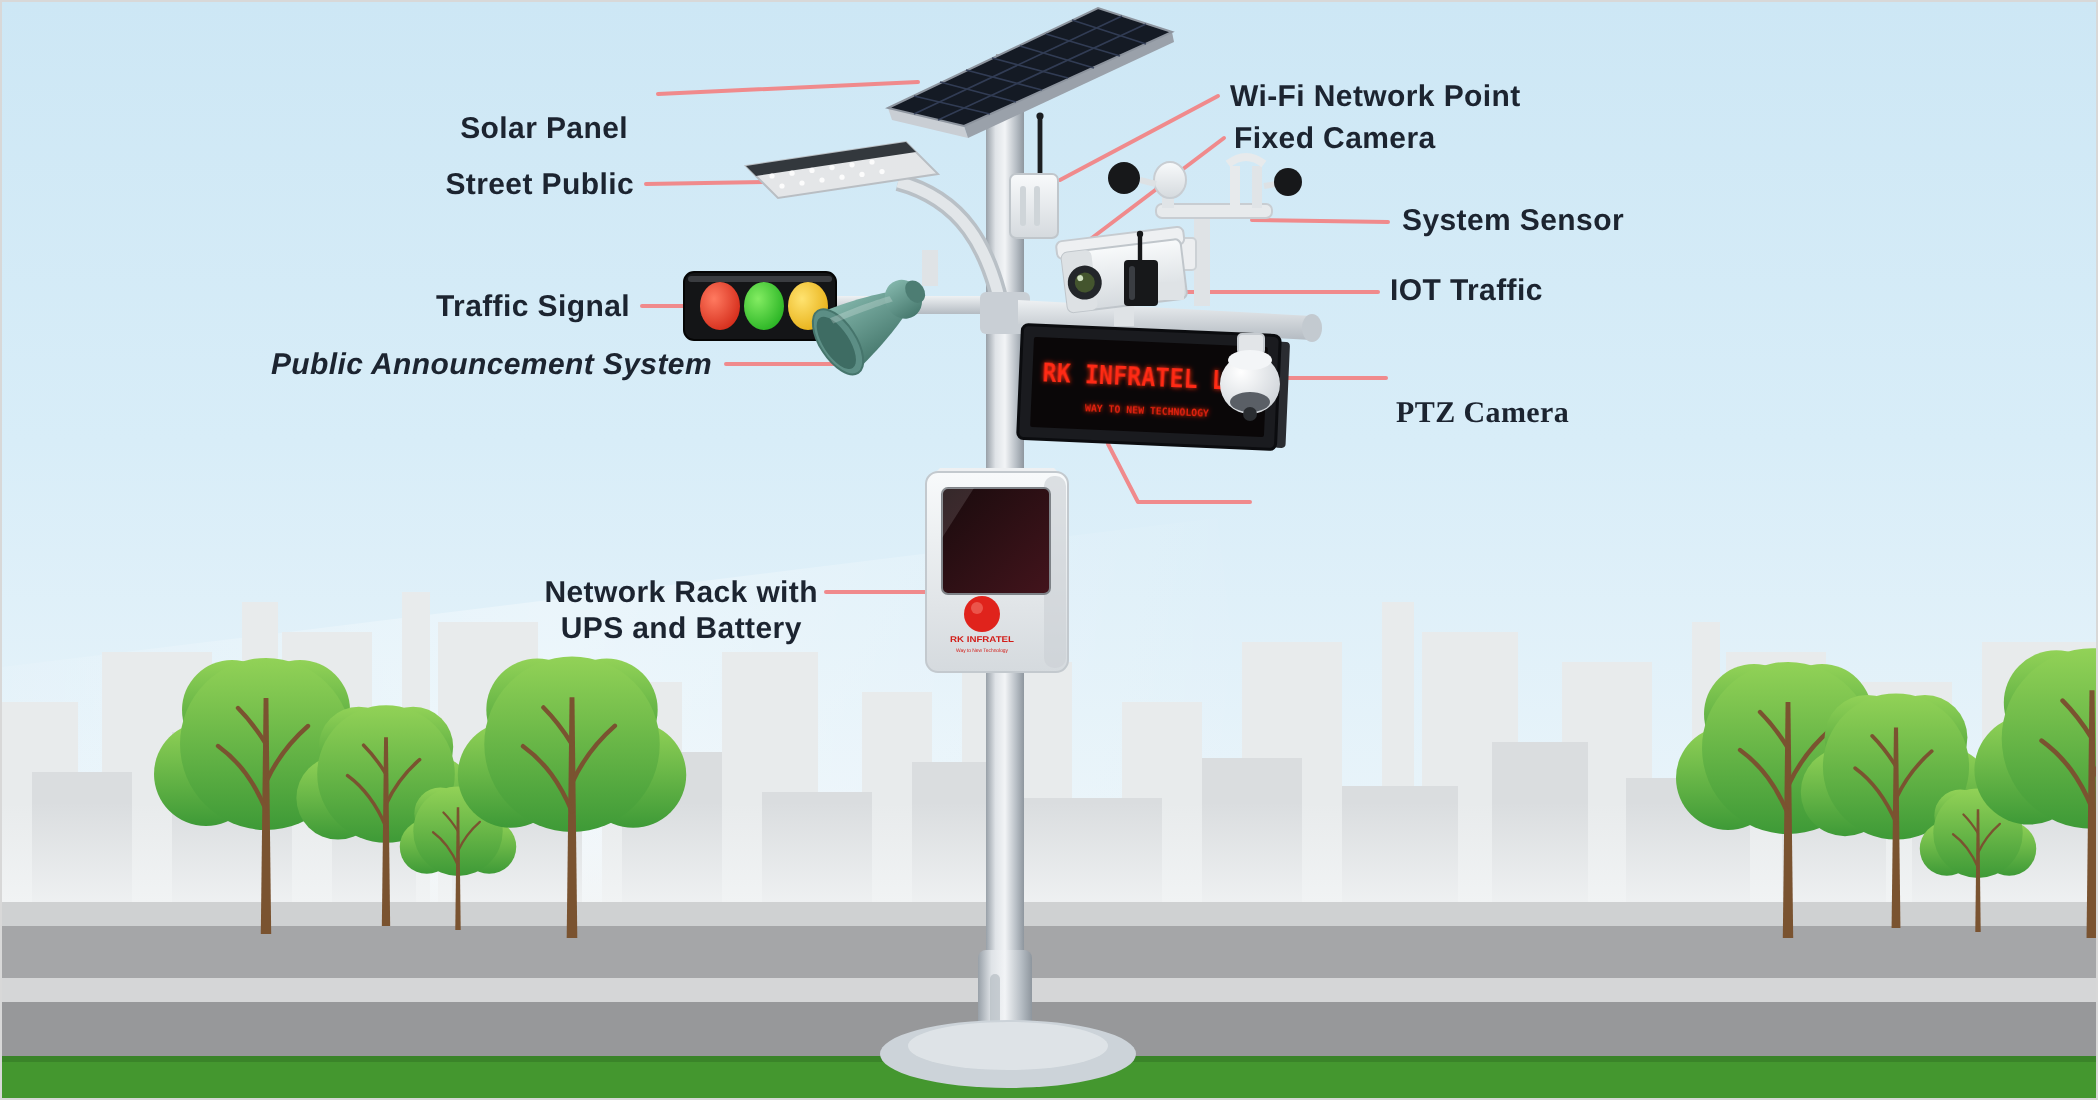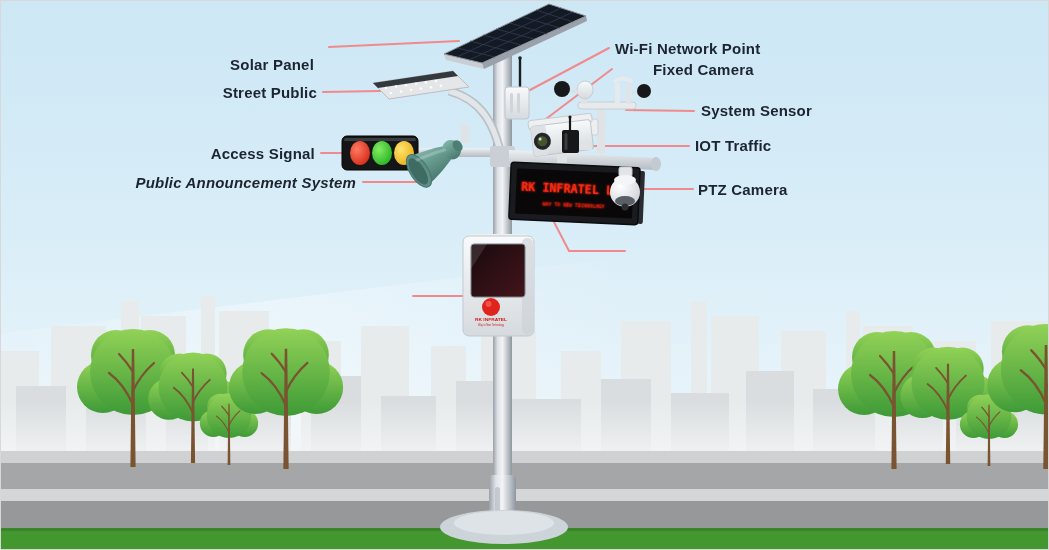--- a/index.html
+++ b/index.html
@@ -304,21 +304,25 @@
     <polygon points="470,243 486,243 470,268" fill="#ffffff" opacity=".12"></polygon>
     <circle cx="490" cy="306" r="9" fill="#e0231c"></circle>
     <circle cx="487.5" cy="303" r="3" fill="#ef6a5e" opacity=".7"></circle>
     <text x="490" y="320" font-size="4.2" font-weight="bold" fill="#d21d18" text-anchor="middle" textLength="32" lengthAdjust="spacingAndGlyphs" font-family="Liberation Sans, sans-serif">RK INFRATEL</text>
     <text x="490" y="325" font-size="2.6" fill="#d21d18" text-anchor="middle" textLength="26" lengthAdjust="spacingAndGlyphs" font-family="Liberation Sans, sans-serif">Way to New Technology</text>
   </g>
 </svg>
 
 <div class="label r" style="right:734px;top:38px;margin-top:17px;">Solar Panel</div>
 <div class="label r" style="right:731px;top:83px;">Street Public</div>
-<div class="label r" style="right:733px;top:144px;">Access Signal</div>
+<div class="label r" style="right:733px;top:144px;">Traffic Signal</div>
 <div class="label r" style="right:692px;top:173px;font-style:italic;">Public Announcement System</div>
 <div class="label" style="left:614px;top:39px;">Wi-Fi Network Point</div>
-<div class="label" style="left:652px;top:60px;">Fixed Camera</div>
+<div class="label" style="left:616px;top:60px;">Fixed Camera</div>
 <div class="label" style="left:700px;top:101px;">System Sensor</div>
 <div class="label" style="left:694px;top:136px;">IOT Traffic</div>
-<div class="label" style="left:697px;top:180px;">PTZ Camera</div>
-
+<div class="label" style="left:697px;top:197px;font-family:Liberation Serif, serif;">PTZ Camera</div>
+<div class="label two" style="right:639px;top:287px;">
+  <div>Network Rack with</div>
+  <div>UPS and Battery</div>
 </div>
 
+</div>
+
 </body></html>

